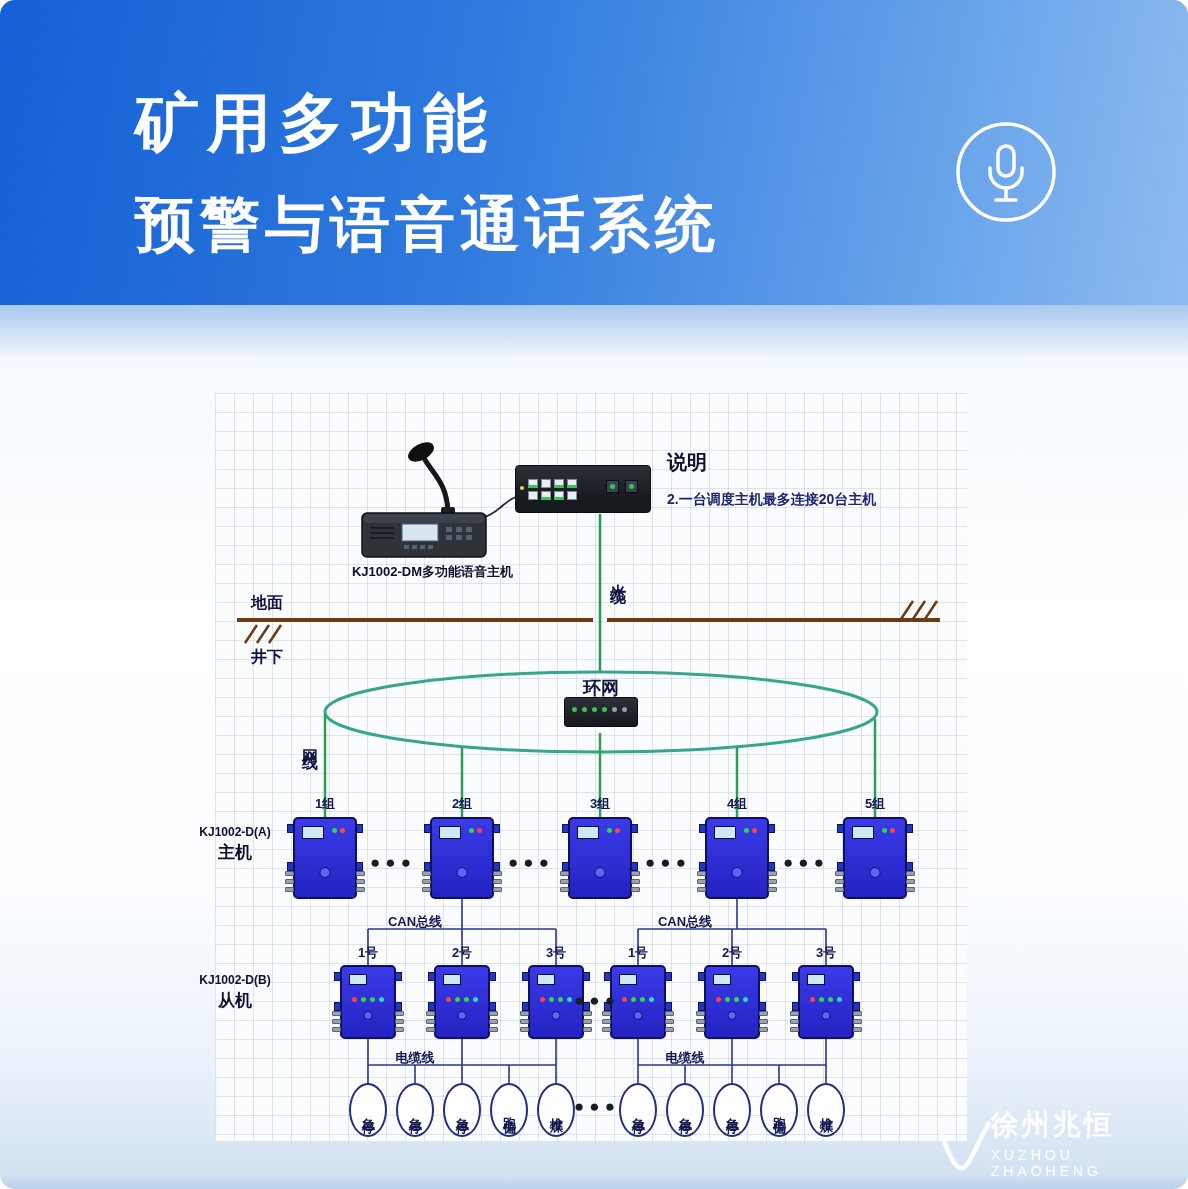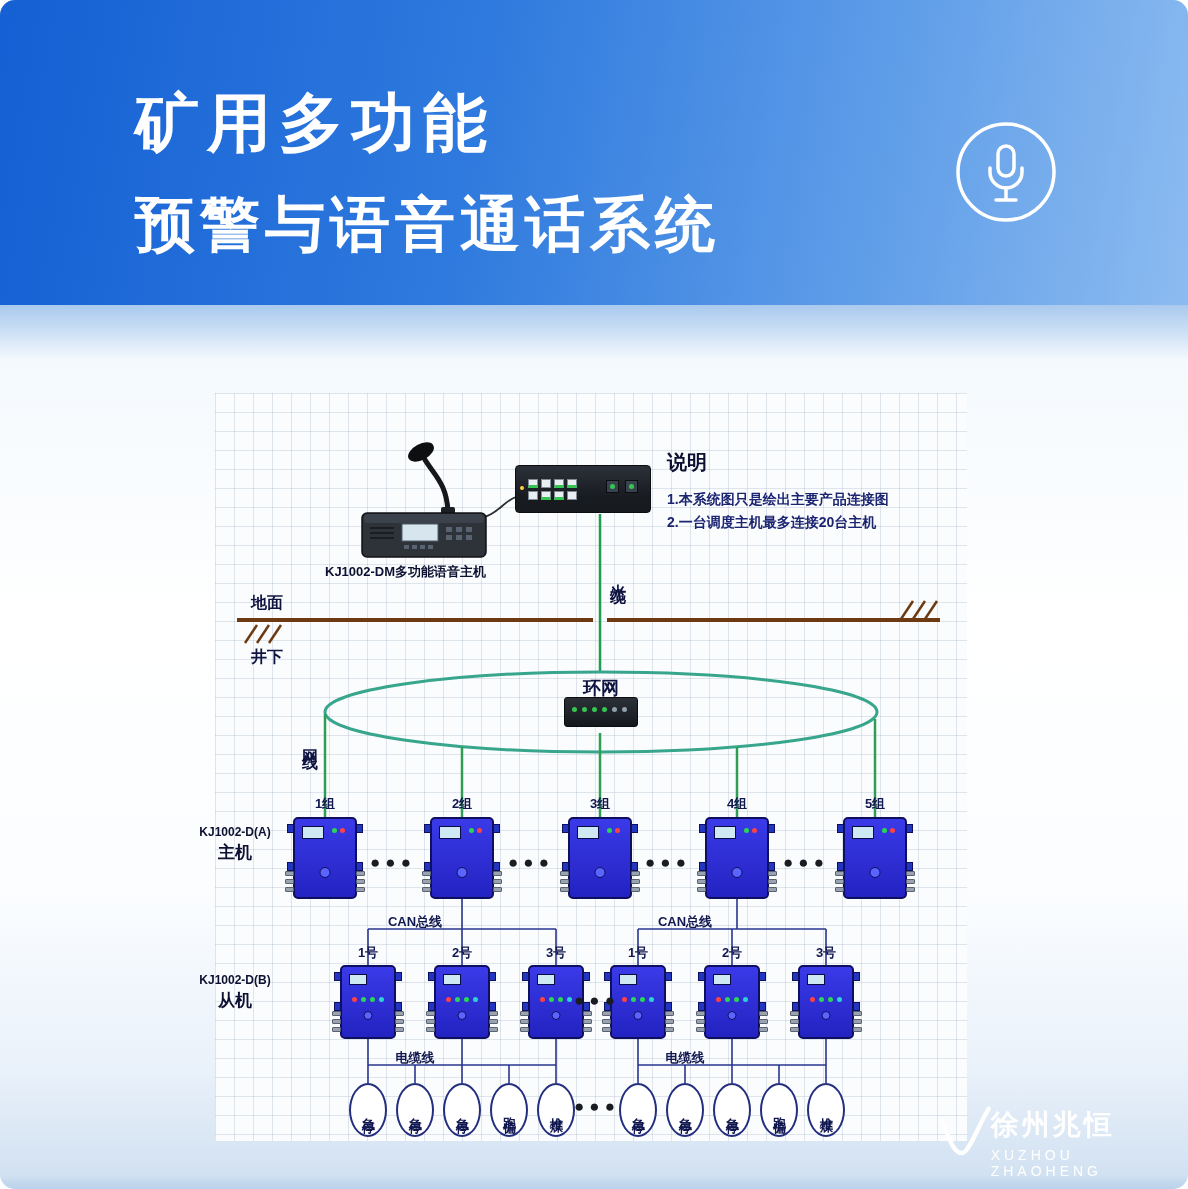--- a/index.html
+++ b/index.html
@@ -36,21 +36,21 @@
     font-size:16px; letter-spacing:4px; }
   .dots { position:absolute; transform:translate(-50%,-50%); font-weight:bold; color:#191c20;
     font-size:17px; letter-spacing:5px; white-space:nowrap; }
 
   
   .notes { position:absolute; left:452px; top:56px; width:280px; }
   .notes-title { font-size:20px; font-weight:bold; color:#0d1030; margin-bottom:12px; }
   .notes-item { font-size:14px; color:#1c2572; line-height:23px; font-weight:bold; }
 
   
-  .console-label { position:absolute; left:110px; top:170px; width:215px; 
+  .console-label { position:absolute; left:110px; top:170px; width:215px; text-align:center;
     font-size:13px; font-weight:bold; color:#0d1030; }
 
   
   .switch { position:absolute; left:300px; top:72px; width:136px; height:48px;
     background:linear-gradient(180deg,#2c3139 0%,#171a1f 70%); border:1px solid #0b0d10;
     border-radius:4px; }
   .sw-ports { position:absolute; left:12px; top:13px; display:grid;
     grid-template-columns:repeat(4,10px); grid-template-rows:repeat(2,9px); gap:3px; }
   .sw-ports .p { width:10px; height:9px; background:#e8eef2; border:1px solid #7f8a94; }
   .sw-ports .p.on { border-bottom:3px solid #35c553; }
@@ -98,21 +98,21 @@
   .model-block .m1 { font-size:12px; } .model-block .m2 { font-size:17px; margin-top:2px; }
 
   
   .sensor { position:absolute; top:690px; width:38px; height:54px; margin-left:-19px;
     background:#ffffff; border:2px solid #232f7e; border-radius:50%;
     display:flex; align-items:center; justify-content:center; }
   .sensor span { writing-mode:vertical-rl; font-size:13px; font-weight:bold; color:#10174f;
     letter-spacing:3px; }
 
   
-  .watermark { position:absolute; left:938px; top:1106px; display:flex; align-items:flex-start;
+  .watermark { position:absolute; left:938px; top:1106px; display:flex; align-items:flex-end;
     color:#ffffff; }
   .wm-text { display:flex; flex-direction:column; }
   .wm-name { font-size:28px; font-weight:bold; letter-spacing:3px; }
   .wm-latin { font-size:14px; letter-spacing:4px; margin-top:3px; }
 
   .footer-band { position:absolute; left:0; bottom:0; width:1188px; height:14px;
     background:linear-gradient(180deg,rgba(175,202,232,0) 0%,#b9d2ec 100%); }
 </style>
 </head>
 <body>
@@ -198,21 +198,20 @@
       </div>
       <div class="sw-uplink">
           <span class="u"></span>
           <span class="u"></span>
         </div>
       <span class="sw-led"></span>
     </div>
 
     <div class="notes">
       <div class="notes-title">说明</div>
-      <div class="notes-item">1.本系统图只是绘出主要产品连接图</div>
       <div class="notes-item">2.一台调度主机最多连接20台主机</div>
     </div>
 
     <div class="vlabel" style="left:392px;top:178px;">光缆</div>
     <div class="biglabel" style="left:36px;top:200px;">地面</div>
     <div class="biglabel" style="left:36px;top:254px;">井下</div>
     <div class="vlabel" style="left:84px;top:344px;">网线</div>
 
     <div class="biglabel" style="left:386px;top:283px;transform:translateX(-50%);font-size:18px;">环网</div>
     <div class="ringsw">

